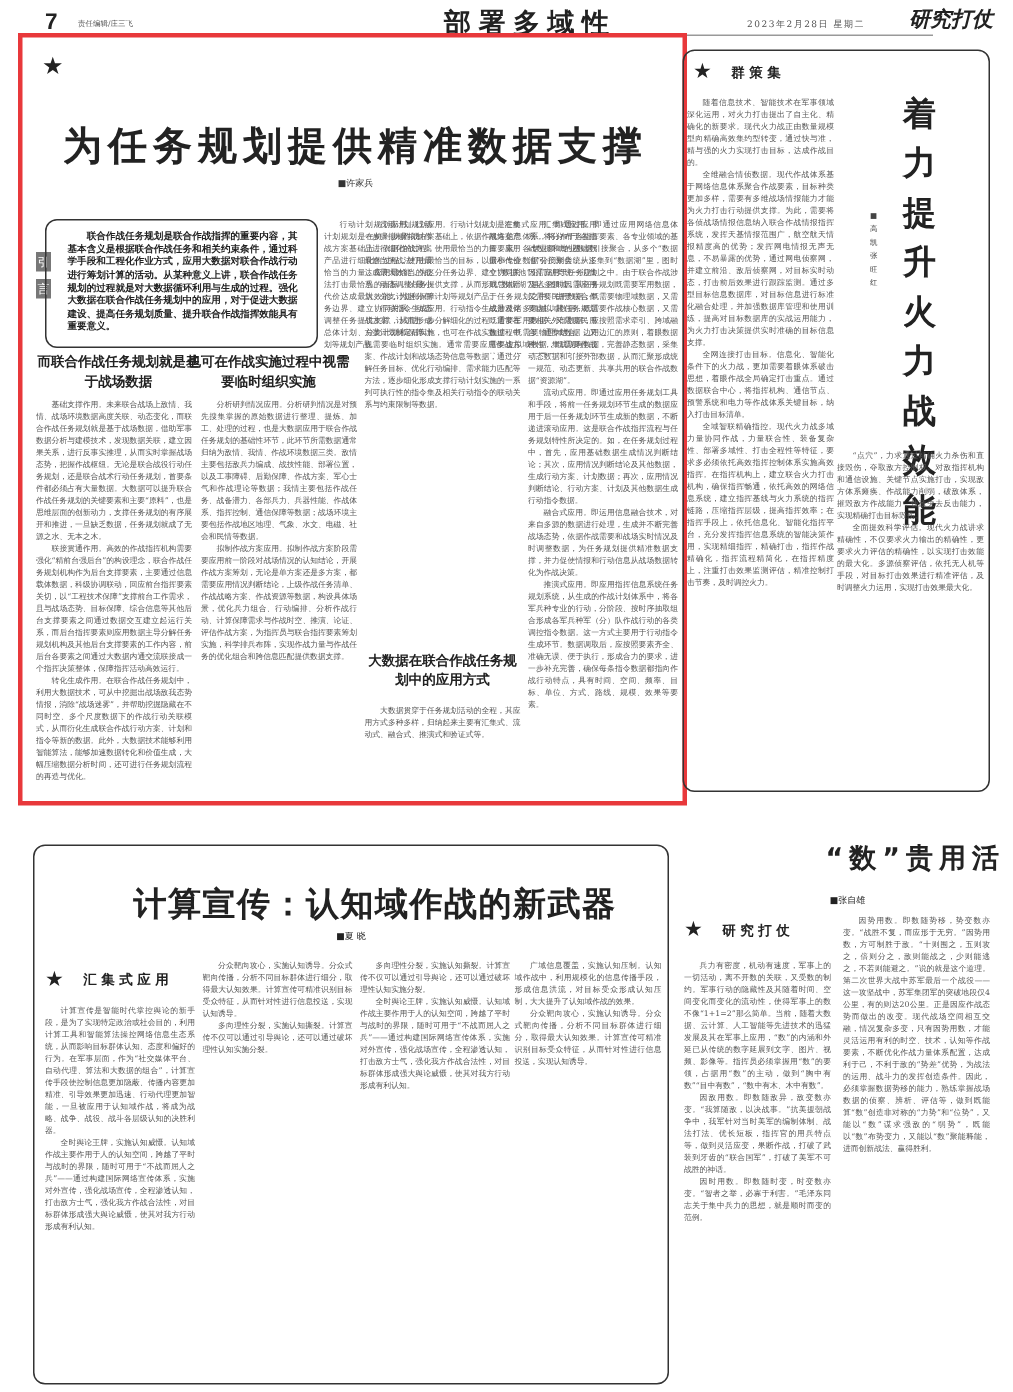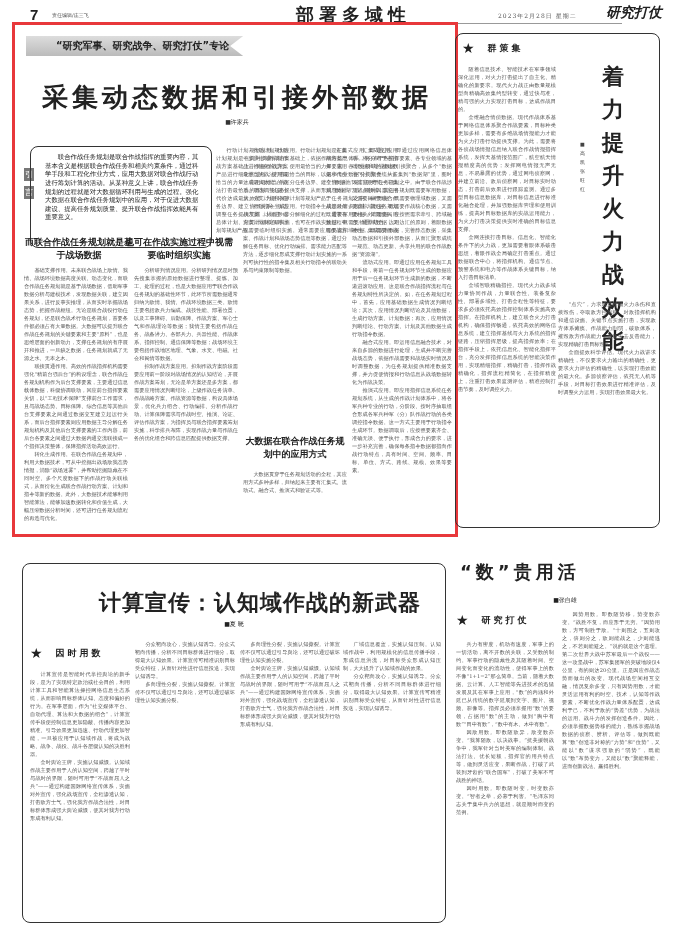--- a/index.html
+++ b/index.html
@@ -16,60 +16,59 @@
 
   .highlight-box { position: absolute; left: 12px; top: 22px; width: 446px; height: 515px; border: 3px solid #e8383b; }
 
   .tag-banner { position: absolute; left: 26px; top: 34px; height: 24px; width: 230px; display: flex; align-items: center; }
   .tag-banner .ribbon { background: linear-gradient(#ddd,#bbb); height: 20px; padding: 0 14px 0 30px; display:flex; align-items:center; font: bold 10px "DejaVu Sans", sans-serif; clip-path: polygon(0 0,100% 0,94% 50%,100% 100%,0 100%); }
   .tag-banner .star { position: absolute; left: 2px; top: 0; font-size: 16px; }
 
   .main-title { position: absolute; left: 22px; top: 80px; width: 430px; text-align: center; font: bold 26px "DejaVu Sans", sans-serif; letter-spacing: 4px; }
   .byline { position: absolute; left: 22px; top: 118px; width: 430px; text-align: center; font-size: 6px; color: #333; }
 
-  .intro-box { position: absolute; left: 30px; top: 146px; width: 182px; height: 102px; border: 1.5px solid #333; border-radius: 8px; padding: 6px 8px 4px 14px; font-size: 6.4px; font-weight: normal; line-height: 1.35; text-indent: 2em; }
+  .intro-box { position: absolute; left: 30px; top: 146px; width: 182px; height: 86px; border: 1.5px solid #333; border-radius: 8px; padding: 6px 8px 4px 14px; font-size: 6.4px; font-weight: bold; line-height: 1.35; text-indent: 2em; }
   .intro-label { position: absolute; left: 24px; top: 168px; width: 10px; background: #777; color: #fff; font-size: 8px; text-align: center; line-height: 13px; }
 
   .col { position: absolute; font-size: 5.2px; line-height: 8px; color: #555; overflow: hidden; text-align: justify; }
   .col p { text-indent: 2em; }
   .subhead { position: absolute; font: bold 9px "DejaVu Sans", sans-serif; line-height: 13px; color: #222; }
 
   .right-panel { position: absolute; left: 455px; top: 33px; width: 205px; height: 495px; border: 1.5px solid #333; border-radius: 8px; }
   .col-tag { position: absolute; display:flex; align-items:center; font: bold 9px "DejaVu Sans", sans-serif; letter-spacing: 3px; }
   .col-tag .star { font-size: 14px; margin-right: 10px; }
   .vert-title { position: absolute; left: 598px; top: 60px; width: 30px; font: bold 22px "DejaVu Sans", sans-serif; line-height: 33px; text-align: center; }
   .vert-byline { position: absolute; left: 580px; top: 140px; width: 8px; font-size: 5px; line-height: 9px; color: #444; }
 
   .bottom-box { position: absolute; left: 22px; top: 563px; width: 424px; height: 360px; border: 1.5px solid #333; border-radius: 8px; }
-  .bottom-title { position: absolute; left: 32px; top: 588px; width: 456px; text-align: center; font: bold 22px "DejaVu Serif", serif; letter-spacing: 1px; }
+  .bottom-title { position: absolute; left: 22px; top: 588px; width: 456px; text-align: center; font: bold 22px "DejaVu Serif", serif; letter-spacing: 1px; }
   .bottom-byline { position: absolute; left: 22px; top: 620px; width: 424px; text-align: center; font-size: 6px; }
 
-  .shu-title { position: absolute; left: 460px; top: 560px; width: 210px; text-align: left; font: bold 18px "DejaVu Sans", sans-serif; letter-spacing: 4px; }
+  .shu-title { position: absolute; left: 460px; top: 560px; width: 210px; text-align: right; font: bold 18px "DejaVu Sans", sans-serif; letter-spacing: 4px; }
   .shu-byline { position: absolute; left: 460px; top: 596px; width: 210px; text-align: center; font-size: 6px; }
 </style>
 </head>
 <body>
 
 <div class="masthead">
   <span class="page-no">7</span>
   <span class="editor">责任编辑/庄三飞</span>
   <span class="section-title">部署多域性</span>
   <span class="date">2023年2月28日 星期二</span>
   <span class="logo">研究打仗</span>
   <div class="mast-rule"></div>
 </div>
 
 <div class="highlight-box"></div>
 
 <div class="tag-banner">
   <span class="star">★</span>
-  <span class="ribbon">“研究军事、研究战争、研究打仗”专论</span>
 </div>
 
-<h1 class="main-title">采集动态数据和引接外部数据</h1>
+<h1 class="main-title">为任务规划提供精准数据支撑</h1>
 <div class="byline">■许家兵</div>
 
 <div class="intro-label">
   <div>引</div>
   <div style="height:5px;background:#fff"></div>
   <div>言</div>
 </div>
 <div class="intro-box" style="width:182px;left:30px;">联合作战任务规划是联合作战指挥的重要内容，其基本含义是根据联合作战任务和相关约束条件，通过科学手段和工程化作业方式，应用大数据对联合作战行动进行筹划计算的活动。从某种意义上讲，联合作战任务规划的过程就是对大数据循环利用与生成的过程。强化大数据在联合作战任务规划中的应用，对于促进大数据建设、提高任务规划质量、提升联合作战指挥效能具有重要意义。</div>
 
 <div class="col" style="left:216px;top:146px;width:72px;height:90px;">
@@ -88,21 +87,21 @@
   <p>转化生成作用。在联合作战任务规划中，利用大数据技术，可从中挖掘出战场敌我态势情报，消除“战场迷雾”，并帮助挖掘隐藏在不同时空、多个尺度数据下的作战行动关联模式，从而衍化生成联合作战行动方案、计划和指令等新的数据。此外，大数据技术能够利用智能算法，能够加速数据转化和价值生成，大幅压缩数据分析时间，还可进行任务规划流程的再造与优化。</p>
 </div>
 <div class="col" style="left:134px;top:266px;width:104px;height:265px;">
   <p>分析研判情况应用。分析研判情况是对预先搜集掌握的原始数据进行整理、提炼、加工、处理的过程，也是大数据应用于联合作战任务规划的基础性环节，此环节所需数据通常归纳为敌情、我情、作战环境数据三类。敌情主要包括敌兵力编成、战技性能、部署位置，以及工事障碍、后勤保障、作战方案、军心士气和作战理论等数据；我情主要包括作战任务、战备潜力、各部兵力、兵器性能、作战体系、指挥控制、通信保障等数据；战场环境主要包括作战地区地理、气象、水文、电磁、社会和民情等数据。</p>
   <p>拟制作战方案应用。拟制作战方案阶段需要应用前一阶段对战场情况的认知结论，开展作战方案筹划，无论是单方案还是多方案，都需要应用情况判断结论，上级作战任务清单、作战战略方案、作战资源等数据，构设具体场景，优化兵力组合、行动编排、分析作战行动、计算保障需求与作战时空、推演、论证、评估作战方案，为指挥员与联合指挥要素筹划实施，科学排兵布阵，实现作战力量与作战任务的优化组合和跨信息匹配提供数据支撑。</p>
 </div>
 <div class="col" style="left:243px;top:146px;width:104px;height:275px;">
   <p>行动计划规划应用。行动计划规划是在前一步骤拟制作战方案基础上，依据作战方案产品进行细化的过程，使用最恰当的力量，应用最恰当的战法打击最恰当的目标，以最小代价达成最大效能，为区分任务边界、建立协同关系、动态调整任务提供支撑，从而形成总体计划、分支计划和保障计划等规划产品。</p>
   <p>行动指令生成应用。行动指令生成是对作战方案、计划进一步分解细化的过程，通常在方案计划制定后实施，也可在作战实施过程中视需要临时组织实施。通常需要应用作战方案、作战计划和战场态势信息等数据，通过分解任务目标、优化行动编排、需求能力匹配等方法，逐步细化形成支撑行动计划实施的一系列可执行性的指令集及相关行动指令的联动关系与约束限制等数据。</p>
 </div>
-<div class="subhead" style="left:243px;top:435px;width:104px;text-align:center;">大数据在联合作战任务规划中的应用方式</div>
+<div class="subhead" style="left:243px;top:435px;width:104px;text-align:center;font-family:Liberation Mono, monospace;">大数据在联合作战任务规划中的应用方式</div>
 <div class="col" style="left:243px;top:470px;width:104px;height:60px;">
   <p>大数据贯穿于任务规划活动的全程，其应用方式多种多样，归纳起来主要有汇集式、流动式、融合式、推演式和验证式等。</p>
 </div>
 <div class="col" style="left:352px;top:146px;width:100px;height:385px;">
   <p>汇集式应用。即通过应用网络信息体系，将分布于各指挥要素、各专业领域的基础数据和专业数据引接聚合，从多个“数据池”分门别类统一汇集到“数据湖”里，图时因需应用于任务规划之中。由于联合作战涉及诸多领域，其任务规划既需要军用数据，又需要民用数据，既需要物理域数据，又需要虚拟域数据，既需要作战核心数据，又需要相关外部数据，应按照需求牵引、跨域融合、通专结合、边用边汇的原则，着眼数据种性，集成现有数据，完善静态数据，采集动态数据和引接外部数据，从而汇聚形成统一规范、动态更新、共享共用的联合作战数据“资源湖”。</p>
   <p>流动式应用。即通过应用任务规划工具和手段，将前一任务规划环节生成的数据应用于后一任务规划环节生成新的数据，不断递进滚动应用。这是联合作战指挥流程与任务规划特性所决定的。如，在任务规划过程中，首先，应用基础数据生成情况判断结论；其次，应用情况判断结论及其他数据，生成行动方案、计划数据；再次，应用情况判断结论、行动方案、计划及其他数据生成行动指令数据。</p>
   <p>融合式应用。即运用信息融合技术，对来自多源的数据进行处理，生成并不断完善战场态势，依据作战需要和战场实时情况及时调整数据，为任务规划提供精准数据支撑，并力促使情报和行动信息从战场数据转化为作战决策。</p>
   <p>推演式应用。即应用指挥信息系统任务规划系统，从生成的作战计划体系中，将各军兵种专业的行动，分阶段、按时序抽取组合形成各军兵种军（分）队作战行动的各类调控指令数据。这一方式主要用于行动指令生成环节。数据调取后，应按照要素齐全、准确无误、便于执行，形成合力的要求，进一步补充完善，确保每条指令数据都指向作战行动特点，具有时间、空间、频率、目标、单位、方式、路线、规模、效果等要素。</p>
 </div>
 
@@ -122,21 +121,21 @@
 <div class="col" style="left:558px;top:300px;width:98px;height:225px;">
   <p>“点穴”，力求通过精确火力杀伤和直接毁伤，夺取敌方控制权。对敌指挥机构和通信设施、关键节点实施打击，实现敌方体系瘫痪、作战能力削弱，破敌体系，摧毁敌方作战能力，使敌失去反击能力，实现精确打击目标毁伤。</p>
   <p>全面提效科学评估。现代火力战讲求精确性，不仅要求火力输出的精确性，更要求火力评估的精确性，以实现打击效能的最大化。多源侦察评估，依托无人机等手段，对目标打击效果进行精准评估，及时调整火力运用，实现打击效果最大化。</p>
 </div>
 
 <div class="bottom-box"></div>
 <h2 class="bottom-title">计算宣传：认知域作战的新武器</h2>
 <div class="bottom-byline">■夏 晓</div>
 <div class="col-tag" style="left:30px;top:645px;">
   <span class="star">★</span>
-  <span>因时用数</span>
+  <span>汇集式应用</span>
 </div>
 <div class="col" style="left:30px;top:670px;width:100px;height:245px;">
   <p>计算宣传是智能时代掌控舆论的新手段，是为了实现特定政治或社会目的，利用计算工具和智能算法操控网络信息生态系统，从而影响目标群体认知、态度和偏好的行为。在军事层面，作为“社交媒体平台、自动代理、算法和大数据的组合”，计算宣传手段使控制信息更加隐蔽、传播内容更加精准、引导效果更加迅速、行动代理更加智能，一旦被应用于认知域作战，将成为战略、战争、战役、战斗各层级认知的决胜利器。</p>
   <p>全时舆论王牌，实施认知威慑。认知域作战主要作用于人的认知空间，跨越了平时与战时的界限，随时可用于“不战而屈人之兵”——通过构建国际网络宣传体系，实施对外宣传，强化战场宣传，全程渗透认知，打击敌方士气，强化我方作战合法性，对目标群体形成强大舆论威慑，使其对我方行动形成有利认知。</p>
 </div>
 <div class="col" style="left:135px;top:640px;width:100px;height:275px;">
   <p>分众靶向攻心，实施认知诱导。分众式靶向传播，分析不同目标群体进行细分，取得最大认知效果。计算宣传可精准识别目标受众特征，从而针对性进行信息投送，实现认知诱导。</p>
   <p>多向理性分裂，实施认知撕裂。计算宣传不仅可以通过引导舆论，还可以通过破坏理性认知实施分裂。</p>
 </div>
 <div class="col" style="left:240px;top:640px;width:100px;height:275px;">

